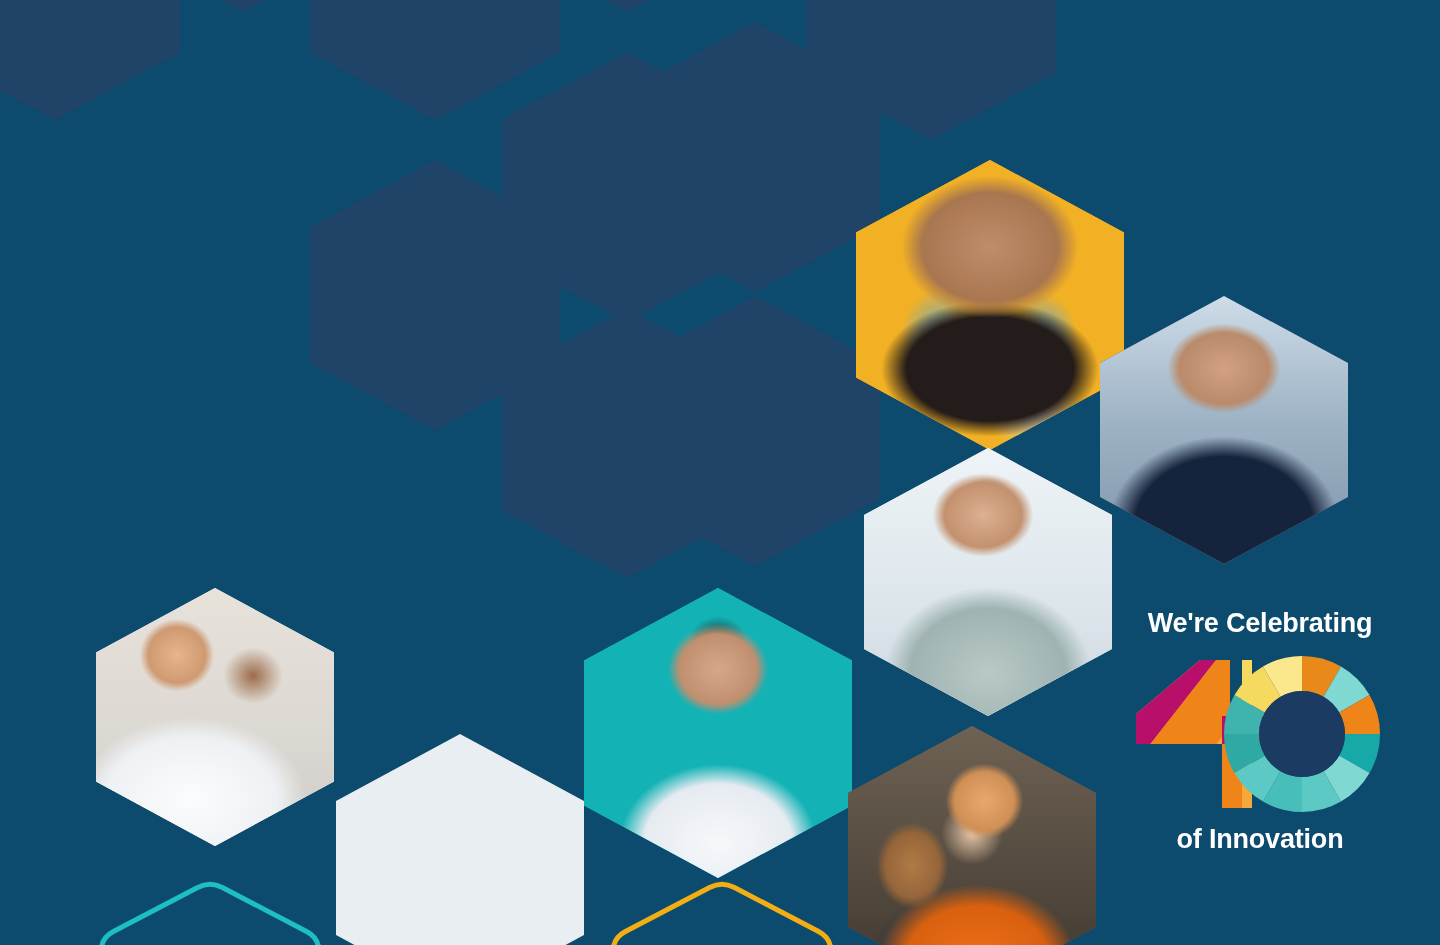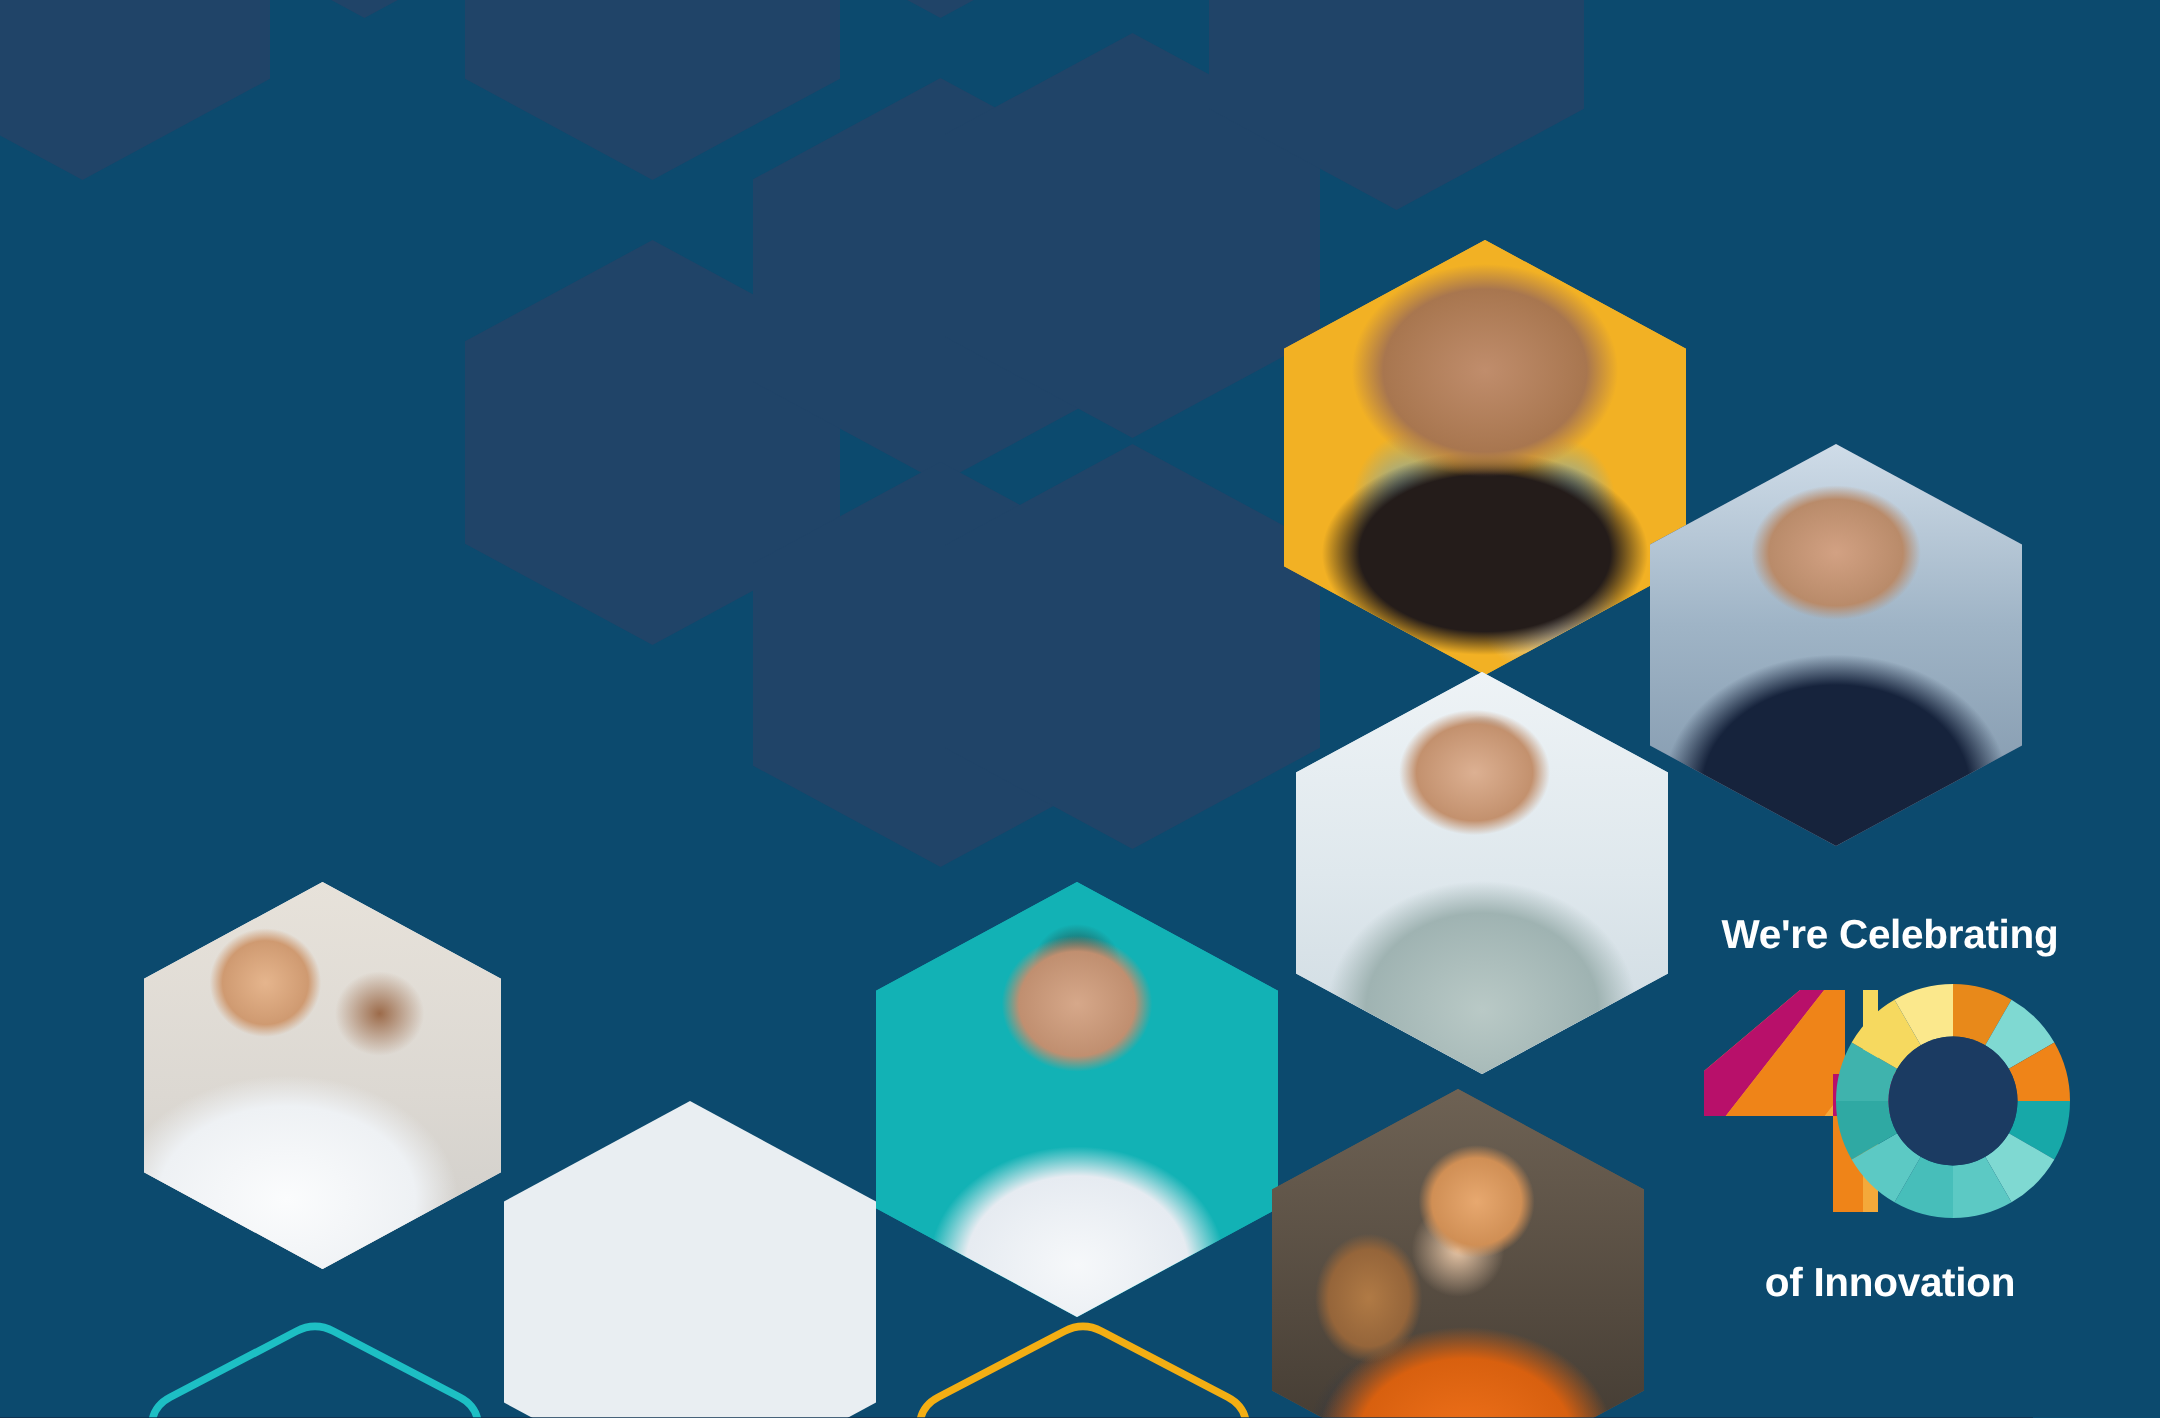--- a/index.html
+++ b/index.html
@@ -67,21 +67,21 @@
     text-align: center;
     color: #ffffff;
     font-size: 27px;
     font-weight: bold;
     letter-spacing: -0.2px;
     white-space: nowrap;
   }
   #innovation-line {
     position: absolute;
     left: 8px;
-    top: 232px;
+    top: 216px;
     width: 280px;
     text-align: center;
     color: #ffffff;
     font-size: 27px;
     font-weight: bold;
     letter-spacing: -0.2px;
     white-space: nowrap;
   }
   #forty-mark {
     position: absolute;

